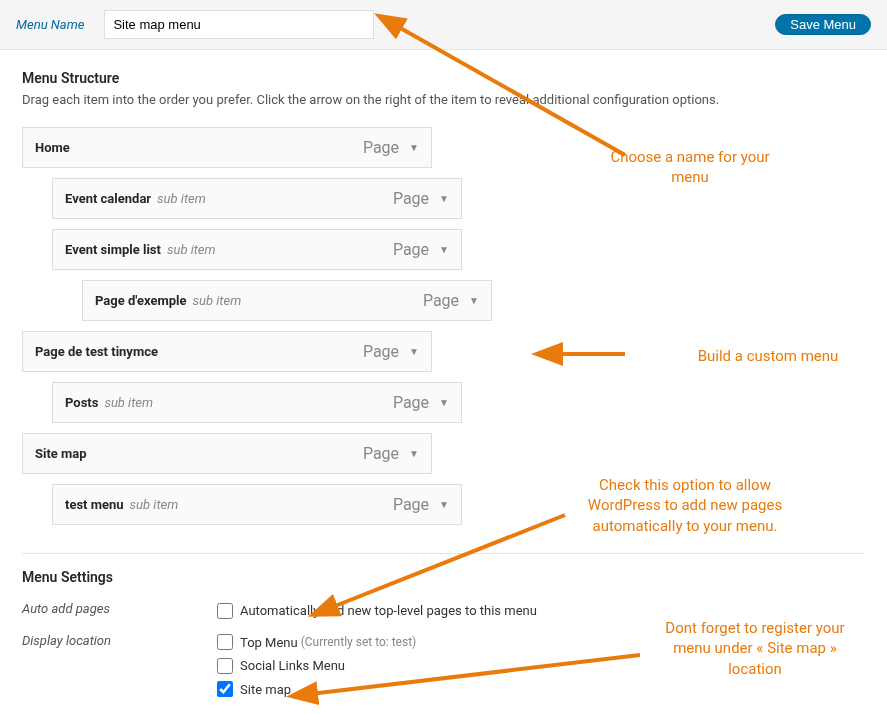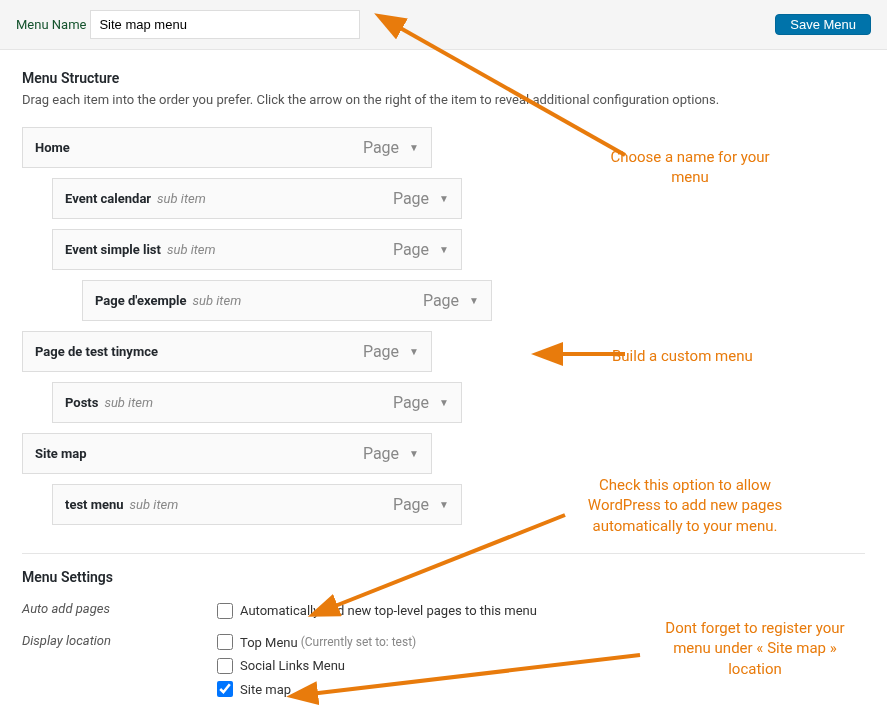--- a/index.html
+++ b/index.html
@@ -12,38 +12,39 @@
       position: relative;
     }
     .header-bar {
       background: #f5f5f5;
       padding: 10px 16px;
       display: flex;
       align-items: center;
       border-bottom: 1px solid #e5e5e5;
     }
     .header-bar .label {
-      color: #14532d;
-      margin-right: 4px;
+      font-style: italic;
+      color: #0369a1;
+      margin-right: 20px;
     }
     .menu-name-input {
       padding: 6px 8px;
       font-size: 13px;
       border: 1px solid #ddd;
       width: 270px;
       background: #fff;
     }
     .save-btn {
       margin-left: auto;
       background: #0073aa;
       border: 1px solid #006799;
       color: #fff;
       padding: 2px 14px;
       font-size: 13px;
-      border-radius: 4px;
+      border-radius: 13px;
       cursor: pointer;
     }
     .content {
       padding: 20px 22px;
     }
     h2.section-title {
       font-size: 14px;
       font-weight: 600;
       color: #23282d;
       margin-bottom: 6px;
@@ -254,15 +255,15 @@
   <line x1="625" y1="155" x2="395" y2="25" stroke="#e87b0c" stroke-width="4" marker-end="url(#ah)"></line>
 
   <line x1="625" y1="354" x2="555" y2="354" stroke="#e87b0c" stroke-width="4" marker-end="url(#ah)"></line>
 
   <line x1="565" y1="515" x2="330" y2="608" stroke="#e87b0c" stroke-width="4" marker-end="url(#ah)"></line>
 
   <line x1="640" y1="655" x2="310" y2="694" stroke="#e87b0c" stroke-width="4" marker-end="url(#ah)"></line>
 </svg>
 
 <div class="annot" style="left:590px;top:147px;width:200px">Choose a name for your menu</div>
-<div class="annot" style="left:612px;top:346px;width:200px;text-align:left">Build a custom menu</div>
+<div class="annot" style="left:668px;top:346px;width:200px;text-align:center">Build a custom menu</div>
 <div class="annot" style="left:570px;top:475px;width:230px">Check this option to allow WordPress to add new pages automatically to your menu.</div>
 <div class="annot" style="left:650px;top:618px;width:210px">Dont forget to register your menu under « Site map » location</div>
 
 </body></html>

